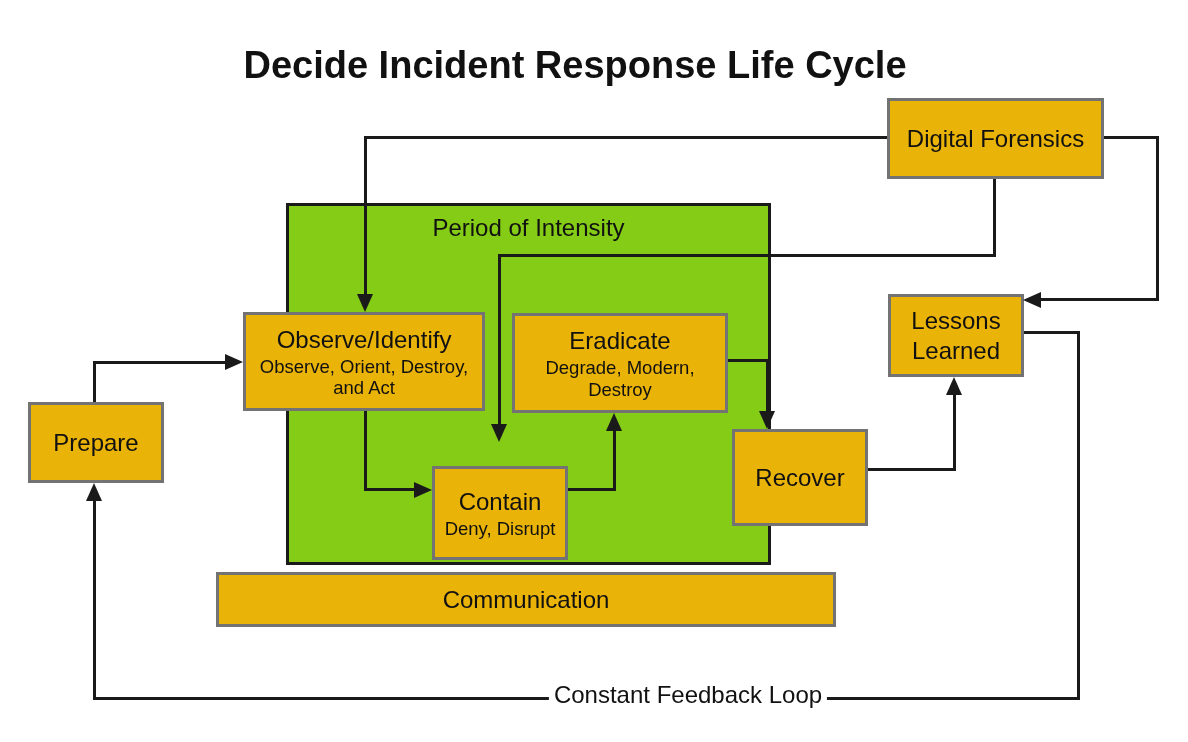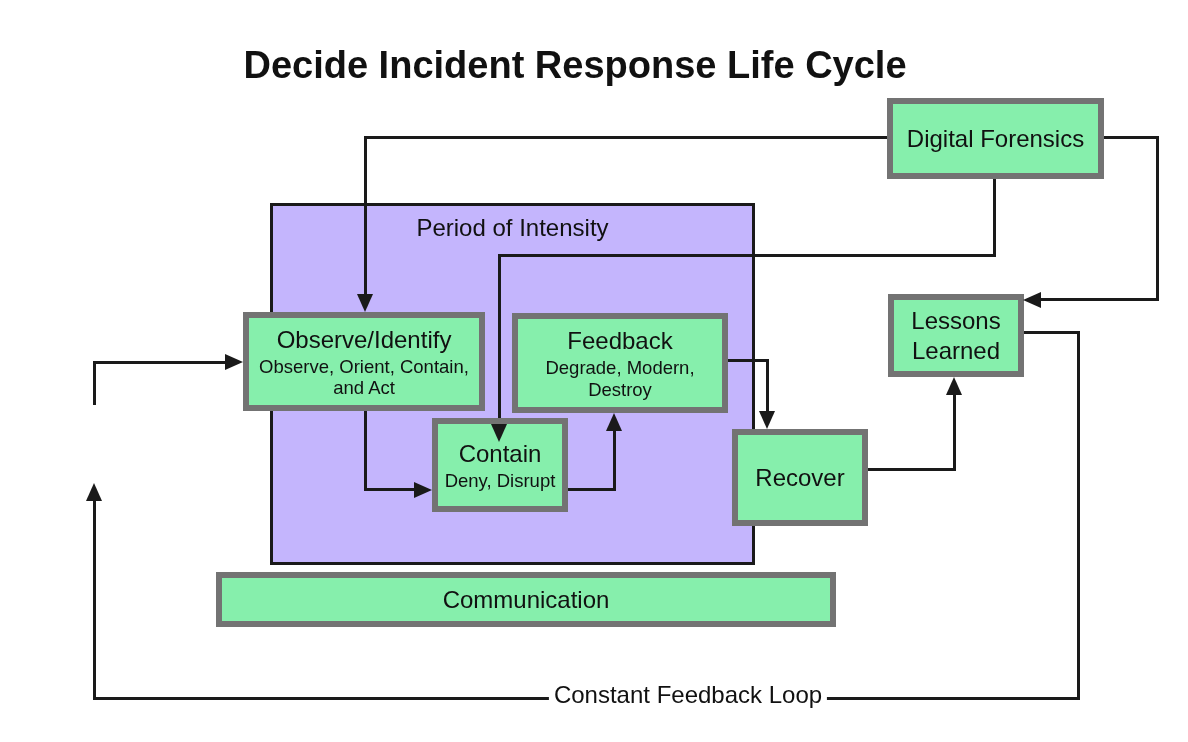--- a/index.html
+++ b/index.html
@@ -6,28 +6,28 @@
   *{box-sizing:border-box;}
   .canvas{
     position:relative;width:1188px;height:742px;background:#ffffff;overflow:hidden;
     font-family:"Liberation Sans","DejaVu Sans",sans-serif;color:#111;
   }
   .title{
     position:absolute;left:0;top:44px;width:1150px;text-align:center;
     font-size:38px;font-weight:bold;letter-spacing:0px;
   }
   .region{
-    position:absolute;left:270px;top:203px;width:485px;height:362px;
-    background:#c4b5fd;border:3px solid #1a1a1a;z-index:1;
+    position:absolute;left:286px;top:203px;width:485px;height:362px;
+    background:#84cc16;border:3px solid #1a1a1a;z-index:1;
   }
   .region-label{
     position:absolute;left:0;top:8px;width:100%;text-align:center;font-size:24px;
   }
   .node{
-    position:absolute;background:#86efac;border:6px solid #737373;z-index:3;
+    position:absolute;background:#eab308;border:3px solid #737373;z-index:3;
     display:flex;flex-direction:column;align-items:center;justify-content:center;
     text-align:center;
   }
   .node .main{font-size:24px;line-height:1.25;}
   .node .sub{font-size:18.5px;line-height:1.15;margin-top:1px;}
   .line{position:absolute;background:#1a1a1a;z-index:2;}
   .arrow{position:absolute;width:0;height:0;z-index:4;}
   .ar-right{border-top:8px solid transparent;border-bottom:8px solid transparent;border-left:18px solid #1a1a1a;}
   .ar-left{border-top:8px solid transparent;border-bottom:8px solid transparent;border-right:18px solid #1a1a1a;}
   .ar-up{border-left:8px solid transparent;border-right:8px solid transparent;border-bottom:18px solid #1a1a1a;}
@@ -83,32 +83,35 @@
   <div class="line" style="left:1156px;top:136px;width:3px;height:165px"></div>
   <div class="line" style="left:1040px;top:298px;width:119px;height:3px"></div>
   <div class="arrow ar-left" style="left:1023px;top:292px"></div>
 
   <div class="line" style="left:1023px;top:331px;width:57px;height:3px"></div>
   <div class="line" style="left:1077px;top:331px;width:3px;height:369px"></div>
   <div class="line" style="left:93px;top:697px;width:987px;height:3px"></div>
   <div class="line" style="left:93px;top:498px;width:3px;height:202px"></div>
   <div class="arrow ar-up" style="left:86px;top:483px"></div>
 
+  <div class="node" style="left:28px;top:402px;width:136px;height:81px">
+    <span class="main">Prepare</span>
+  </div>
 
   <div class="node" style="left:243px;top:312px;width:242px;height:99px">
     <span class="main">Observe/Identify</span>
-    <span class="sub wrap-detect">Observe, Orient, Contain, and Act</span>
+    <span class="sub wrap-detect">Observe, Orient, Destroy, and Act</span>
   </div>
 
   <div class="node" style="left:512px;top:313px;width:216px;height:100px">
-    <span class="main">Feedback</span>
+    <span class="main">Eradicate</span>
     <span class="sub wrap-eradicate">Degrade, Modern, Destroy</span>
   </div>
 
-  <div class="node" style="left:432px;top:418px;width:136px;height:94px">
+  <div class="node" style="left:432px;top:466px;width:136px;height:94px">
     <span class="main">Contain</span>
     <span class="sub">Deny, Disrupt</span>
   </div>
 
   <div class="node" style="left:732px;top:429px;width:136px;height:97px">
     <span class="main">Recover</span>
   </div>
 
   <div class="node" style="left:888px;top:294px;width:136px;height:83px">
     <span class="main" style="max-width:110px">Lessons Learned</span>

